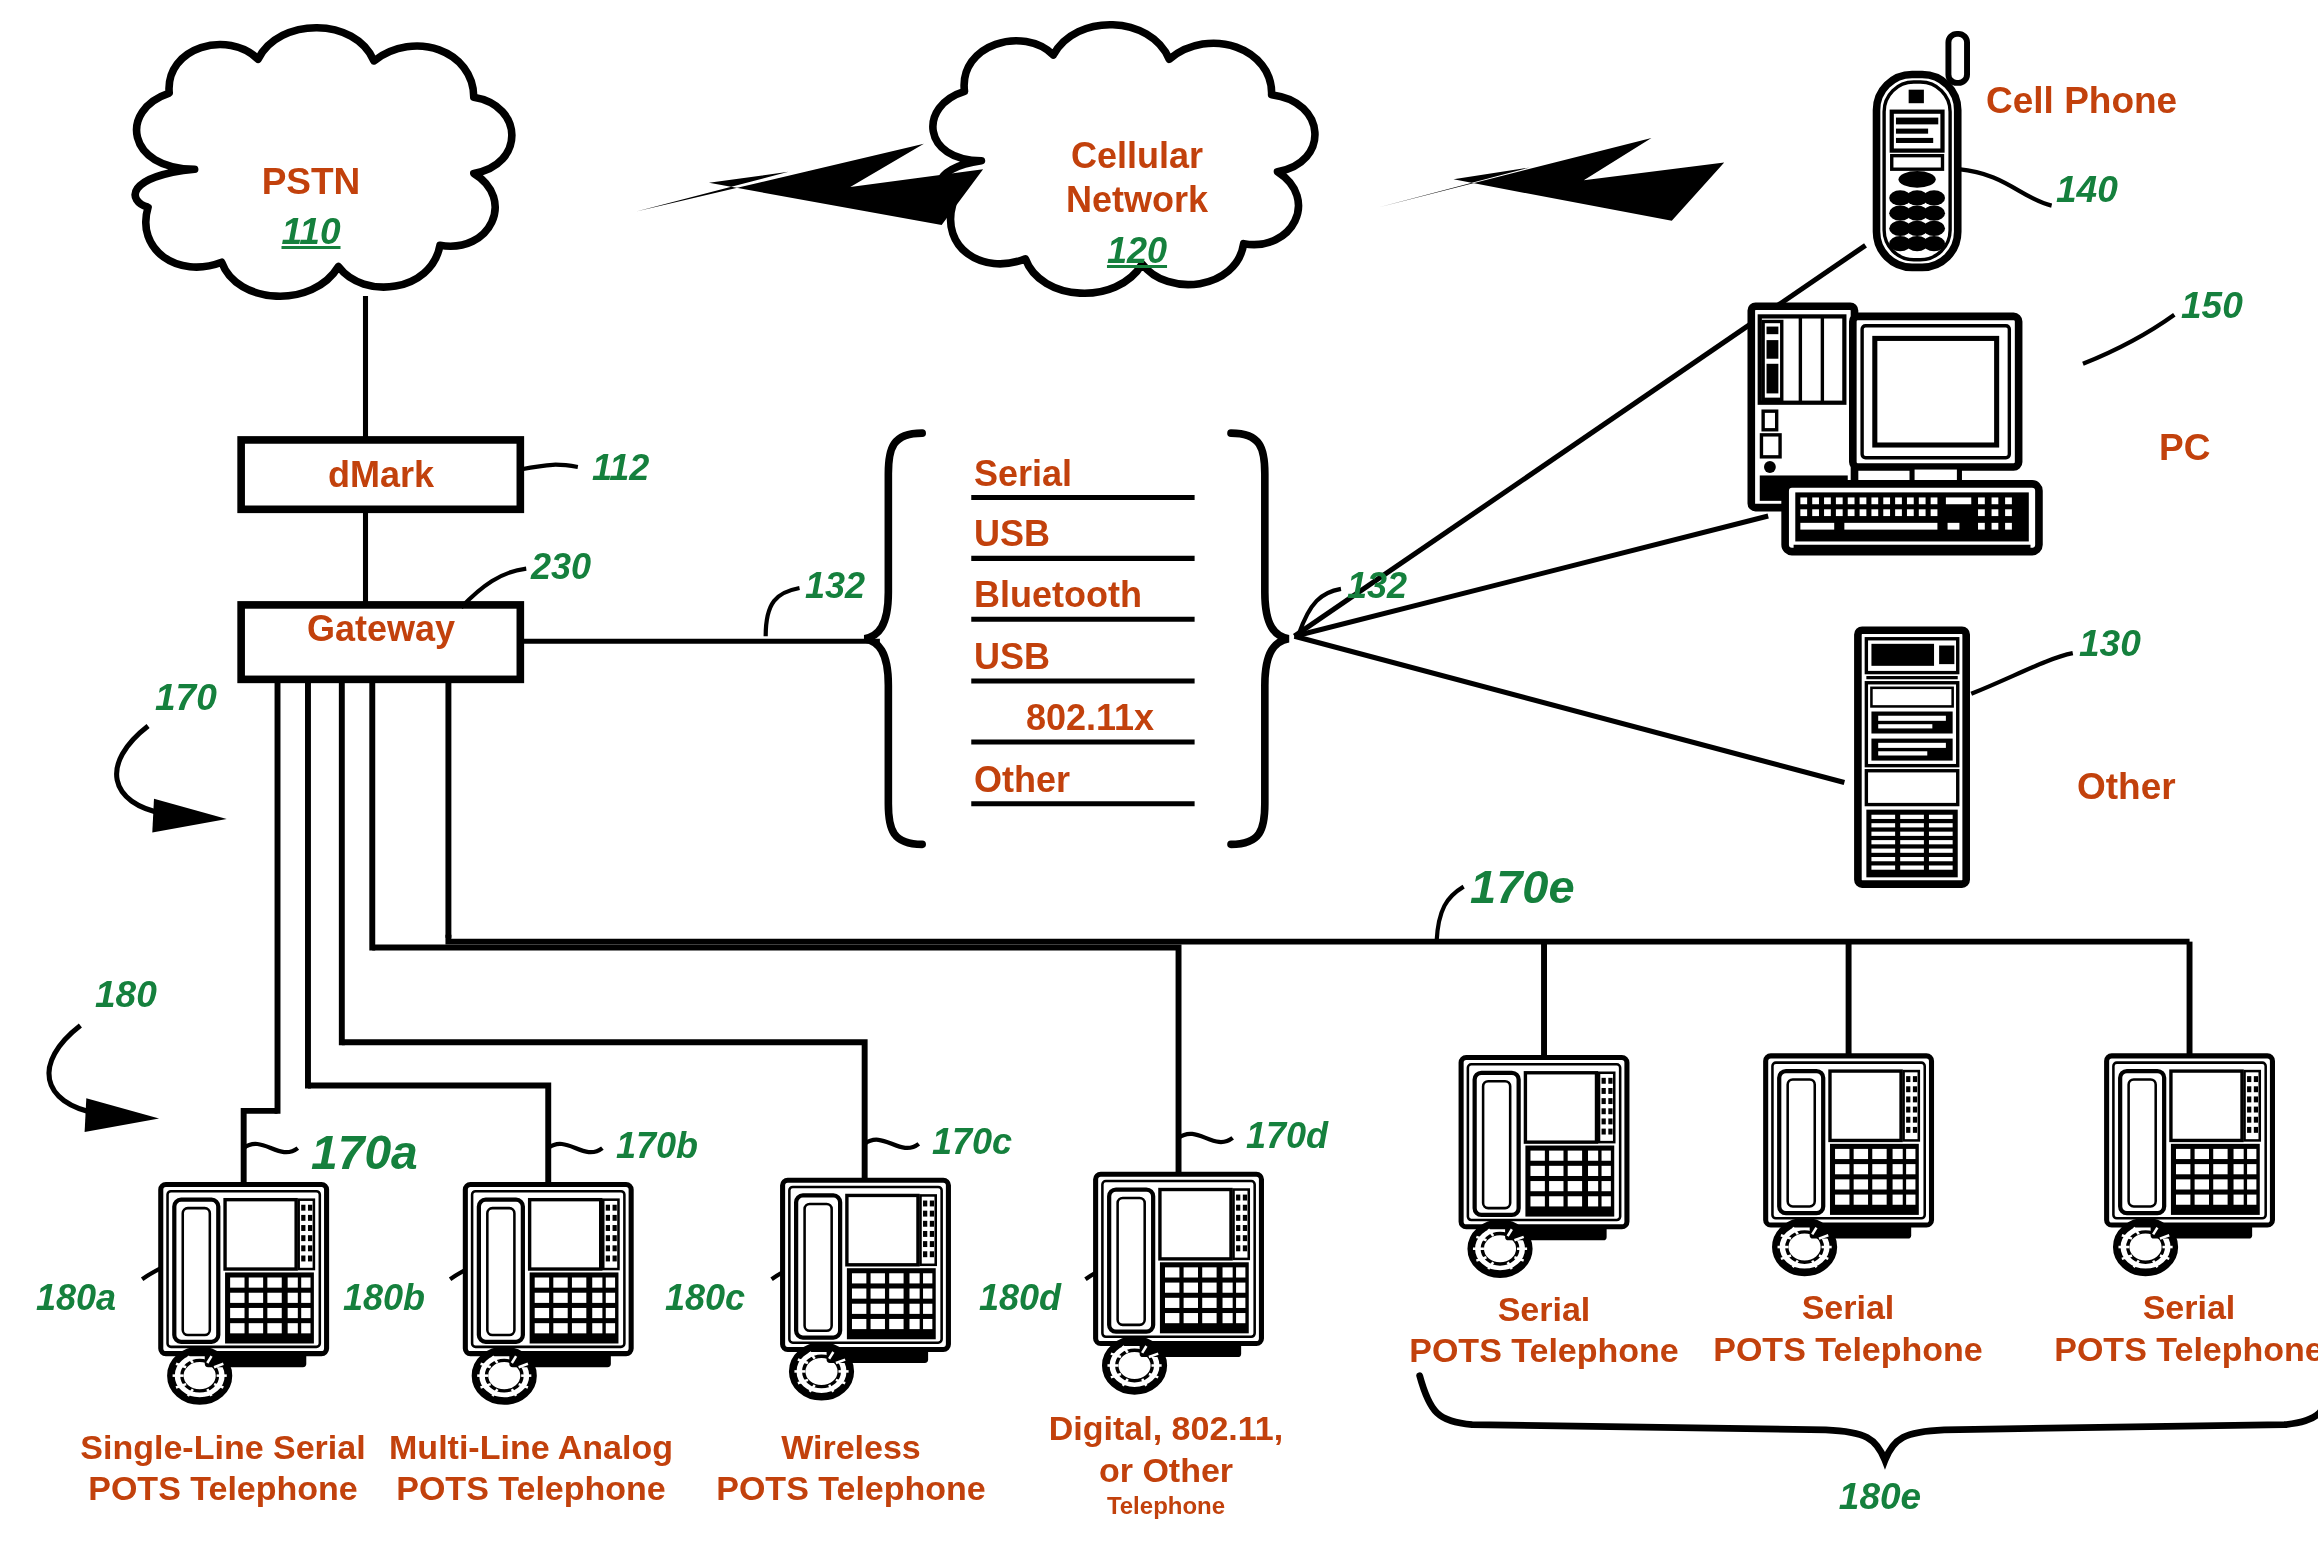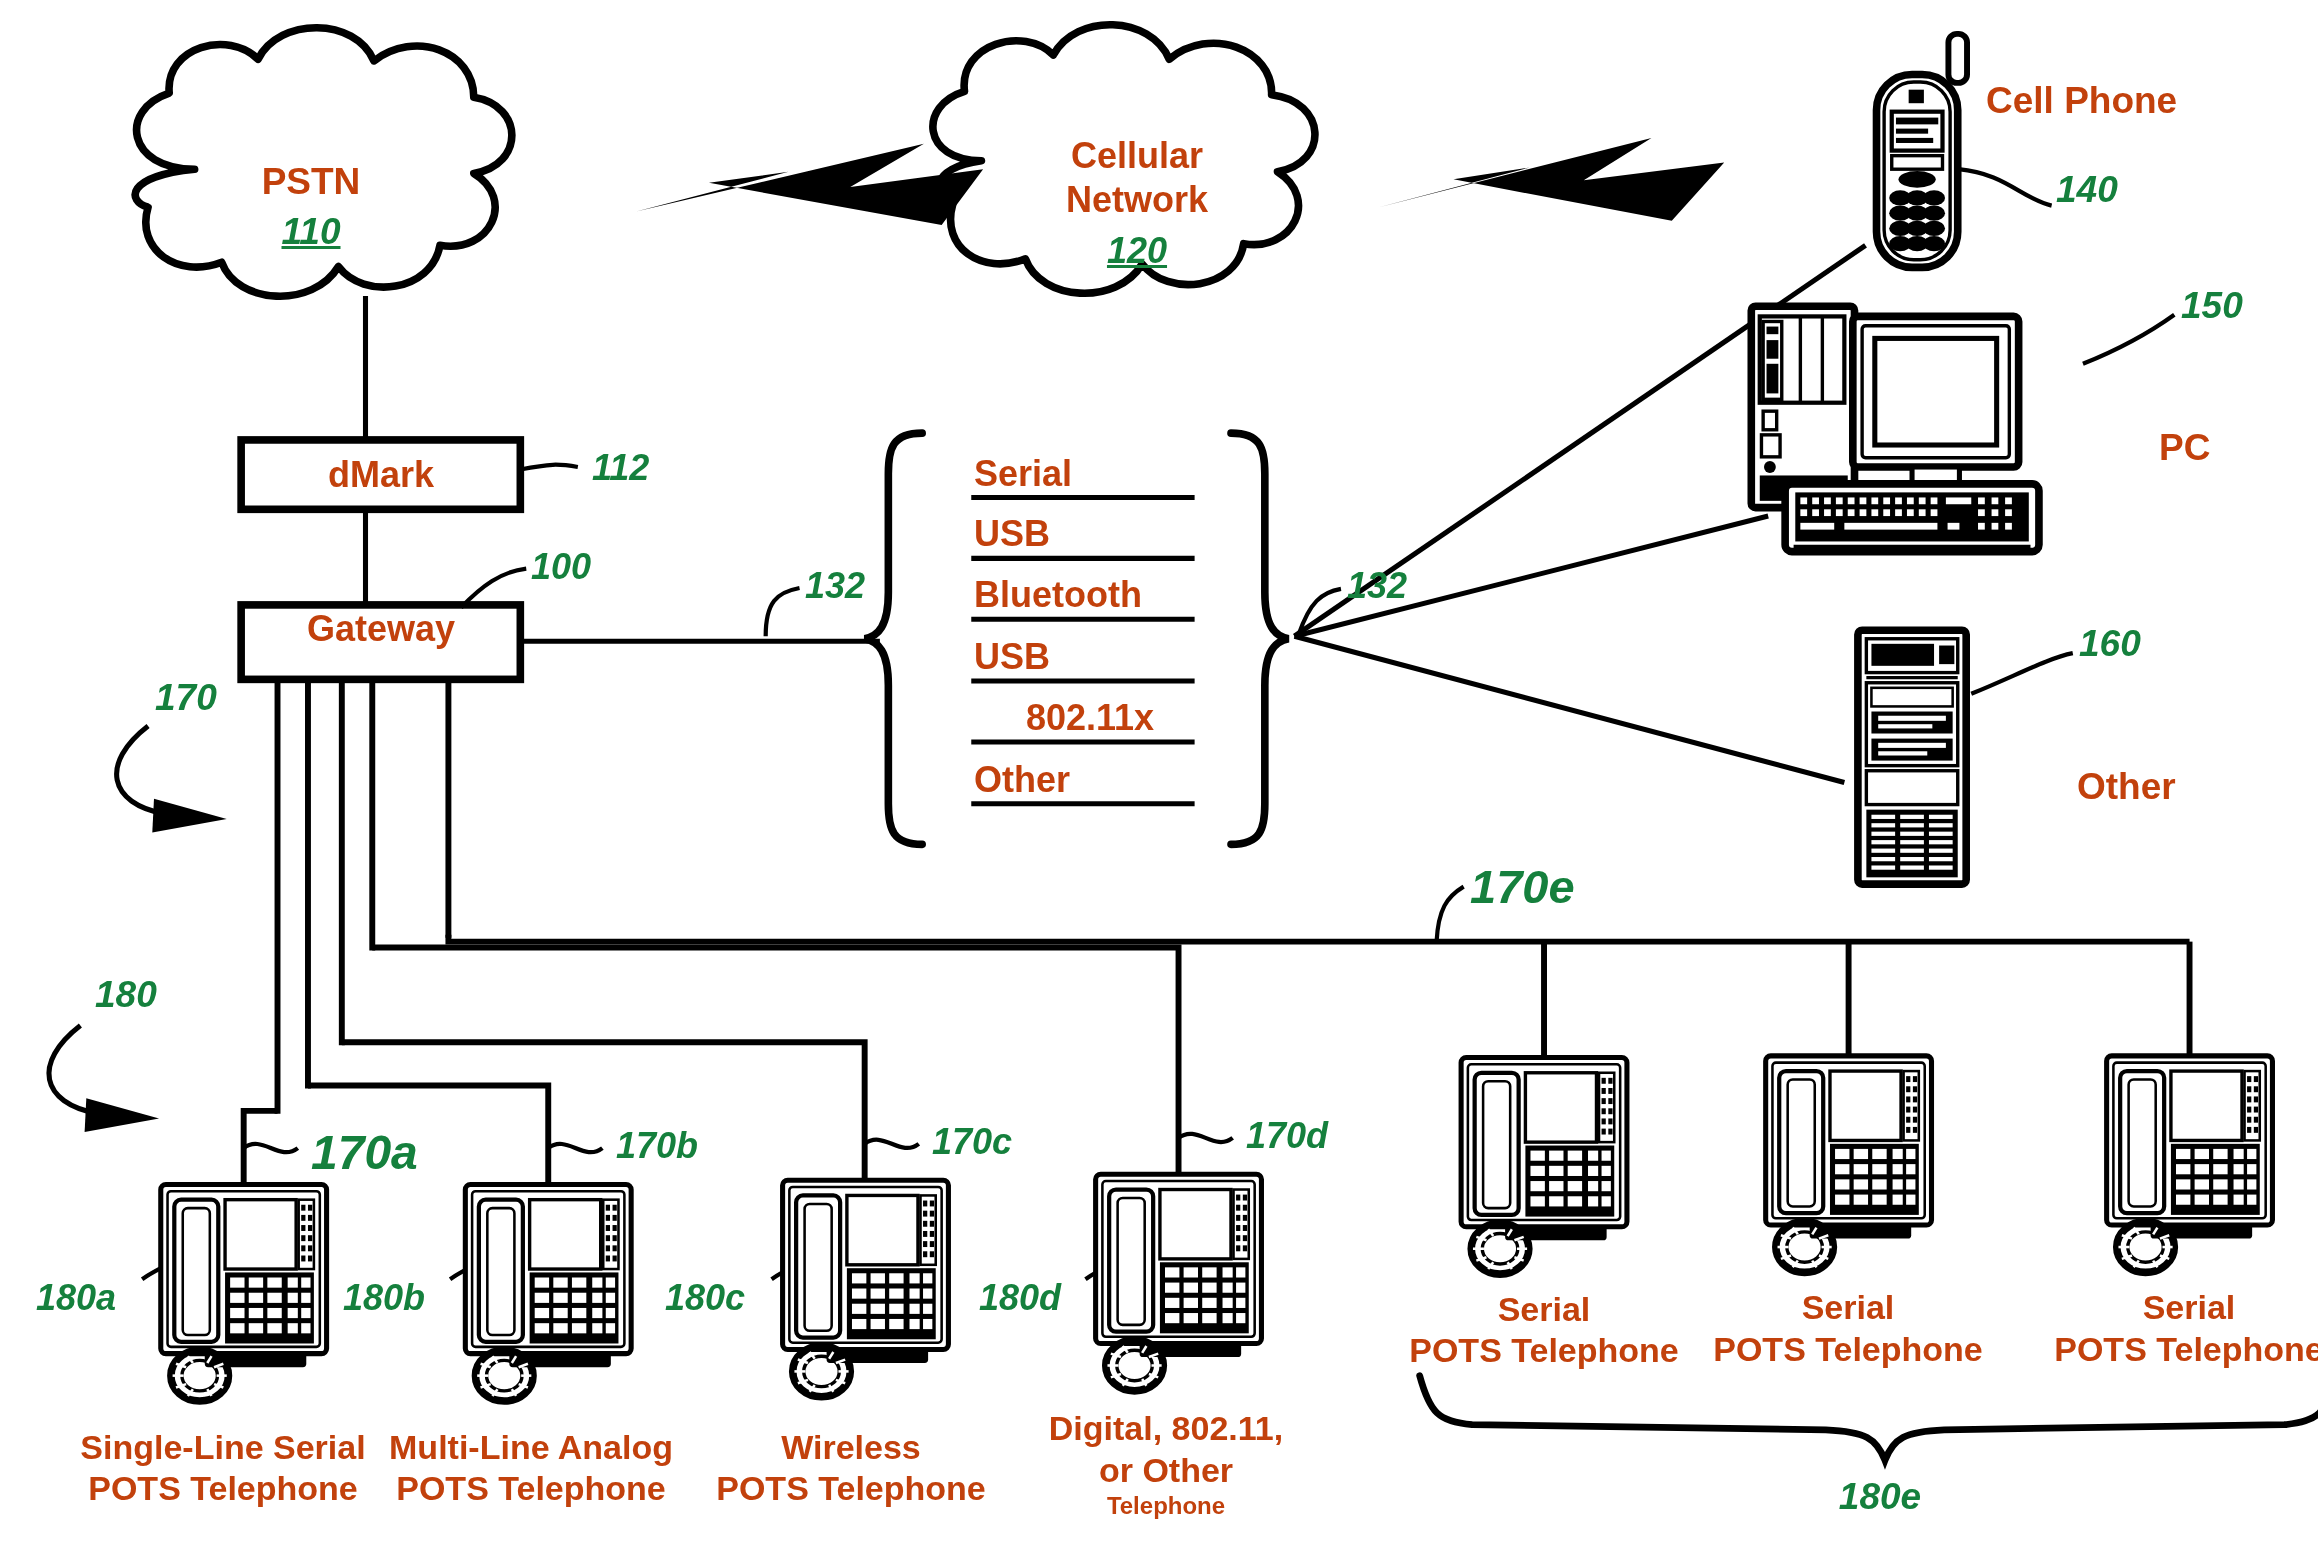--- a/index.html
+++ b/index.html
@@ -443,40 +443,40 @@
 <div class="ref underline ctr" style="left:311px;top:211px;font-size:37px;">110</div>
 
 <div class="lbl ctr" style="left:1137px;top:135px;font-size:36px;">Cellular</div>
 <div class="lbl ctr" style="left:1137px;top:179px;font-size:36px;">Network</div>
 <div class="ref underline ctr" style="left:1137px;top:230px;font-size:36px;">120</div>
 
 <div class="lbl ctr" style="left:381px;top:454px;font-size:36px;">dMark</div>
 <div class="ref" style="left:592px;top:447px;font-size:36px;">112</div>
 
 <div class="lbl ctr" style="left:381px;top:608px;font-size:36px;">Gateway</div>
-<div class="ref" style="left:531px;top:546px;font-size:36px;">100</div>
+<div class="ref" style="left:531px;top:546px;font-size:36px;">230</div>
 
 <div class="ref" style="left:805px;top:565px;font-size:36px;">132</div>
 <div class="ref" style="left:1347px;top:565px;font-size:36px;">132</div>
 
 <div class="lbl" style="left:974px;top:453px;font-size:36px;">Serial</div>
 <div class="lbl" style="left:974px;top:513px;font-size:36px;">USB</div>
 <div class="lbl" style="left:974px;top:574px;font-size:36px;">Bluetooth</div>
 <div class="lbl" style="left:974px;top:636px;font-size:36px;">USB</div>
 <div class="lbl" style="left:1026px;top:697px;font-size:36px;">802.11x</div>
 <div class="lbl" style="left:974px;top:759px;font-size:36px;">Other</div>
 
 <div class="lbl" style="left:1986px;top:80px;font-size:37px;">Cell Phone</div>
 <div class="ref" style="left:2056px;top:169px;font-size:37px;">140</div>
 
 <div class="lbl" style="left:2159px;top:427px;font-size:37px;">PC</div>
 <div class="ref" style="left:2181px;top:285px;font-size:37px;">150</div>
 
 <div class="lbl" style="left:2077px;top:766px;font-size:37px;">Other</div>
-<div class="ref" style="left:2079px;top:623px;font-size:37px;">160</div>
+<div class="ref" style="left:2079px;top:623px;font-size:37px;">130</div>
 
 <div class="ref" style="left:155px;top:677px;font-size:37px;">170</div>
 <div class="ref" style="left:95px;top:974px;font-size:37px;">180</div>
 
 <div class="ref" style="left:311px;top:1125px;font-size:48px;">170a</div>
 <div class="ref" style="left:616px;top:1125px;font-size:36px;">170b</div>
 <div class="ref" style="left:932px;top:1121px;font-size:36px;">170c</div>
 <div class="ref" style="left:1246px;top:1115px;font-size:36px;">170d</div>
 <div class="ref" style="left:1470px;top:859px;font-size:47px;">170e</div>
 

